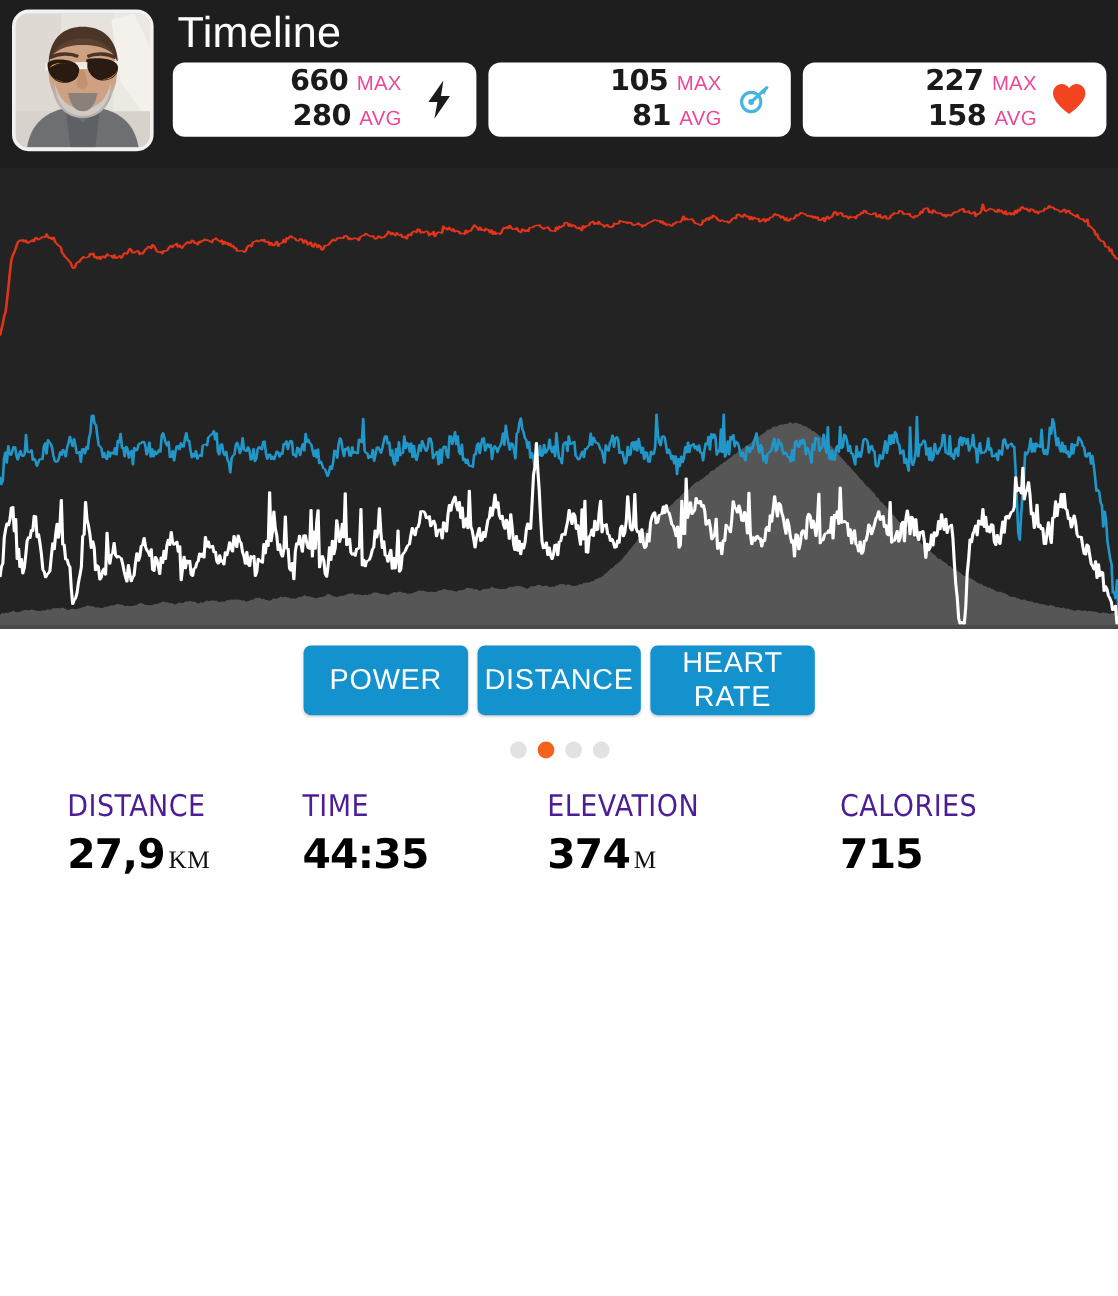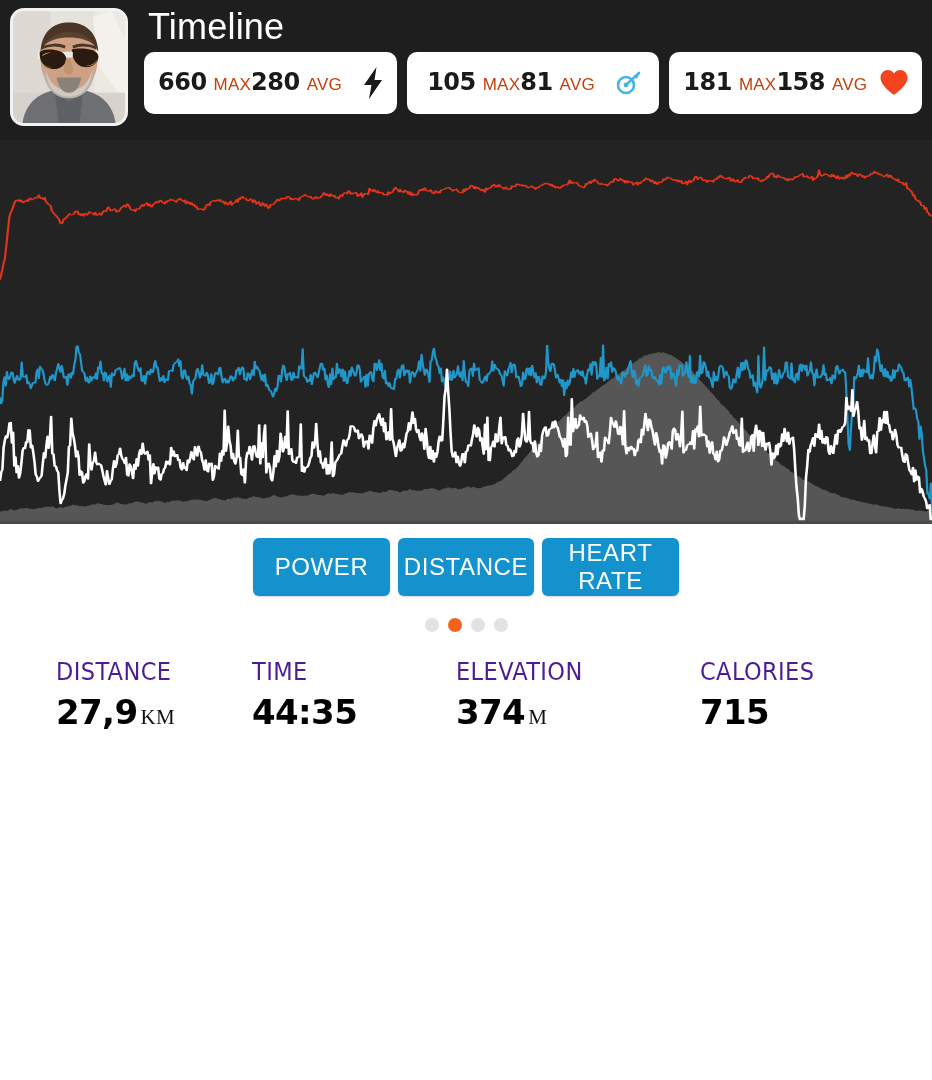--- a/index.html
+++ b/index.html
@@ -31,29 +31,29 @@
     color:#fff;font-size:36px;font-weight:400;line-height:46px;
     letter-spacing:.2px;margin:0 0 2px 4px;
   }
   .cards{display:flex;gap:10px;padding-right:10px;}
   .card{
     background:#fff;border-radius:10px;height:62px;
     flex:1 1 0;display:flex;align-items:center;
     padding:0 14px;box-sizing:border-box;position:relative;
     min-width:0;
   }
-  .card-vals{flex:1;display:flex;flex-direction:row;align-items:flex-end;
+  .card-vals{flex:1;display:flex;flex-direction:column;align-items:flex-end;
     justify-content:center;padding-right:6px;}
   .val-row{display:flex;align-items:baseline;white-space:nowrap;}
   .val-num{
     font-family:"DejaVu Sans", sans-serif;
     font-weight:bold;font-size:24px;color:#1a1a1a;
     letter-spacing:-.5px;line-height:26px;
   }
-  .val-lbl{font-size:17px;color:#c2410c;margin-left:7px;line-height:26px;letter-spacing:.2px;}
+  .val-lbl{font-size:17px;color:#ec4899;margin-left:7px;line-height:26px;letter-spacing:.2px;}
   .card-icon{flex:0 0 34px;display:flex;align-items:center;justify-content:center;}
   .card-icon svg{display:block;}
   .card.power .card-vals{padding-right:14px;}
   .card.cadence .card-vals{padding-right:10px;}
   .card.hr .card-vals{padding-right:10px;}
 
   
   .chart{
     flex:1 1 auto;background:#232323;position:relative;overflow:hidden;
     min-height:0;
@@ -183,21 +183,21 @@
               <path d="M13 17 L26 5" stroke="#44b4e0" stroke-width="2.6" stroke-linecap="round"></path>
               <circle cx="13" cy="17" r="2.4" fill="#44b4e0"></circle>
               <path d="M21 8 L27 4 L24 11 Z" fill="#44b4e0"></path>
             </svg>
           </div>
         </div>
 
         <div class="card hr">
           <div class="card-vals">
             <div class="val-row">
-              <span class="val-num">181</span>
+              <span class="val-num">227</span>
               <span class="val-lbl">MAX</span>
             </div>
             <div class="val-row">
               <span class="val-num">158</span>
               <span class="val-lbl">AVG</span>
             </div>
           </div>
           <div class="card-icon">
             <svg width="30" height="28" viewBox="0 0 30 28">
               <path d="M15 26 C15 26 1.5 17 1.5 8.8 C1.5 4.3 4.9 1 8.8 1 C11.4 1 13.7 2.4 15 4.6 C16.3 2.4 18.6 1 21.2 1 C25.1 1 28.5 4.3 28.5 8.8 C28.5 17 15 26 15 26 Z" fill="#f4431f"></path>

